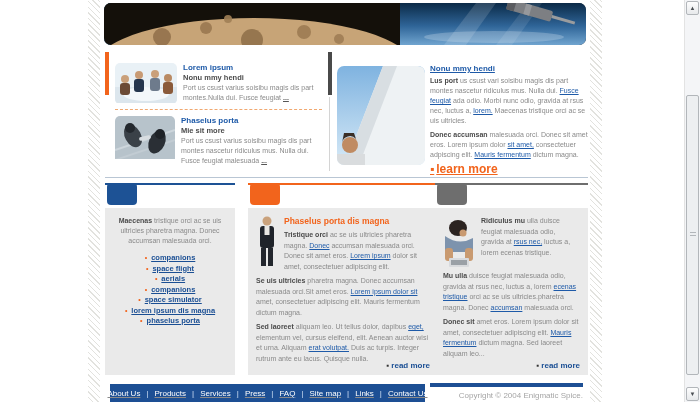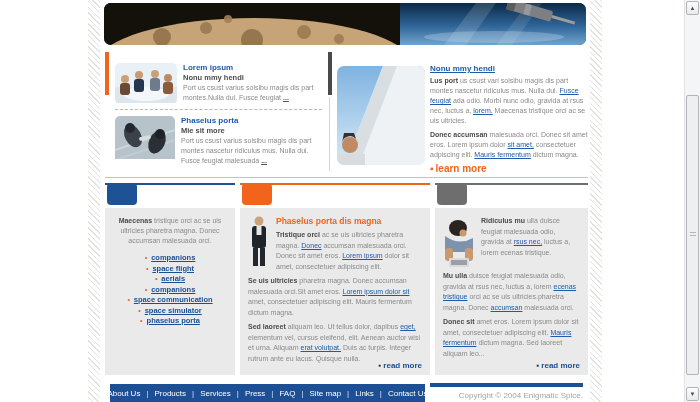--- a/index.html
+++ b/index.html
@@ -31,52 +31,52 @@
   .more-link{color:#555;font-weight:bold;text-decoration:underline;cursor:pointer;}
   .news-divider{border:none;border-top:1px dashed #f0a870;margin:5px 0 6px 0;}
 
   .feature{position:absolute;left:237px;top:64px;width:251px;line-height:10px;}
   .thumb-lg{position:absolute;left:0;top:2px;width:88px;height:99px;border-radius:7px;overflow:hidden;cursor:pointer;}
   .feature-text{margin-left:93px;width:158px;}
   .feature-title{color:#1e5aa8;font-weight:bold;font-size:8px;text-decoration:underline;cursor:pointer;display:inline-block;margin-bottom:2px;}
   .feature-text p{margin:0 0 4px 0;}
   b.lead{color:#4b4b4b;}
   a.inline{color:#1e5aa8;text-decoration:underline;cursor:pointer;}
-  .learn-more{color:#f2641c;font-weight:bold;font-size:10px;cursor:pointer;}
+  .learn-more{color:#f2641c;font-weight:bold;font-size:12px;cursor:pointer;text-decoration:underline;}
   .learn-more .sq{margin-right:2px;}
 
   .sep{position:absolute;left:5px;top:177px;width:483px;height:1px;background:#b9c6d4;}
 
   
   .col{position:absolute;top:183px;}
   .col-line{height:2px;}
   .col-tab{position:absolute;left:2px;top:0;width:30px;height:22px;border-radius:4px;}
   .col-box{position:absolute;top:25px;left:0;width:100%;height:167px;background:#eaeaea;box-sizing:border-box;padding:8px;}
   .col1{left:5px;width:130px;text-align:center;}
   .col1 .col-line,.col1 .col-tab{background:#1d5295;}
-  .col2{left:140px;width:190px;}
+  .col2{left:148px;width:190px;}
   .col2 .col-line,.col2 .col-tab{background:#f2641c;}
   .col3{left:335px;width:153px;}
   .col3 .col-line,.col3 .col-tab{background:#6e6e6e;}
 
   .intro{line-height:10px;margin:0;}
   .side-list{list-style:none;margin:7px 0 0 0;padding:0;}
   .side-list li{line-height:10.5px;}
   .side-list li::before{content:"•";color:#f2641c;font-weight:bold;margin-right:4px;}
   .side-list a{color:#1b4f94;font-weight:bold;text-decoration:underline;font-size:7.5px;cursor:pointer;}
 
   .article-heading{color:#f2641c;font-weight:bold;font-size:8.5px;margin:0 0 4px 0;}
   .cutout{float:left;margin:0 6px 2px 0;}
   p.art{margin:0 0 4px 0;line-height:10.5px;}
   .read-more{position:absolute;right:8px;bottom:5px;color:#1b4f94;font-weight:bold;font-size:8px;cursor:pointer;}
   .read-more .sq{color:#333;margin-right:2px;}
 
   
   .nav-bar{position:absolute;left:10px;top:384px;width:315px;height:18px;background:#1d4f94;display:flex;align-items:center;justify-content:center;}
-  .nav-list{list-style:none;display:flex;margin:4px;padding:0;}
+  .nav-list{list-style:none;display:flex;margin:4px;padding:0;text-decoration:underline;}
   .nav-list li{color:#fff;font-size:8px;white-space:nowrap;cursor:pointer;}
   .nav-list li:not(:last-child)::after{content:"|";margin:0 6px;color:#cfe0f5;cursor:default;}
   .copy-line{position:absolute;left:330px;top:383px;width:153px;height:4px;background:#1d4f94;}
   .copyright{position:absolute;left:330px;top:391px;width:153px;text-align:right;color:#a5a5a5;font-size:8px;}
 
   
   .scrollbar{position:absolute;right:0;top:0;width:16px;height:402px;background:#f4f5f7;border-left:1px solid #e3e3e3;box-sizing:border-box;}
   .sb-btn{position:absolute;left:1px;width:13px;height:14px;background:linear-gradient(#fdfdfd,#e7e9eb);
           border:1px solid #b2b6ba;border-radius:2px;box-sizing:border-box;color:#4a4e53;font-size:6px;
           line-height:12px;text-align:center;cursor:pointer;}
@@ -208,22 +208,22 @@
     <div class="col col1">
       <div class="col-line"></div>
       <div class="col-tab"></div>
       <div class="col-box">
         <p class="intro"><b class="lead">Maecenas</b><span> tristique orci ac se uis ultricies pharetra magna. Donec accumsan malesuada orci.</span></p>
         <ul class="side-list">
           <li><a>companions</a></li>
           <li><a>space flight</a></li>
           <li><a>aerials</a></li>
           <li><a>companions</a></li>
-          <li><a>space communication</a></li>
           <li><a>space simulator</a></li>
+          <li><a>lorem ipsum dis magna</a></li>
           <li><a>phaselus porta</a></li>
         </ul>
       </div>
     </div>
 
     <div class="col col2">
       <div class="col-line"></div>
       <div class="col-tab"></div>
       <div class="col-box">
         <div class="cutout">

